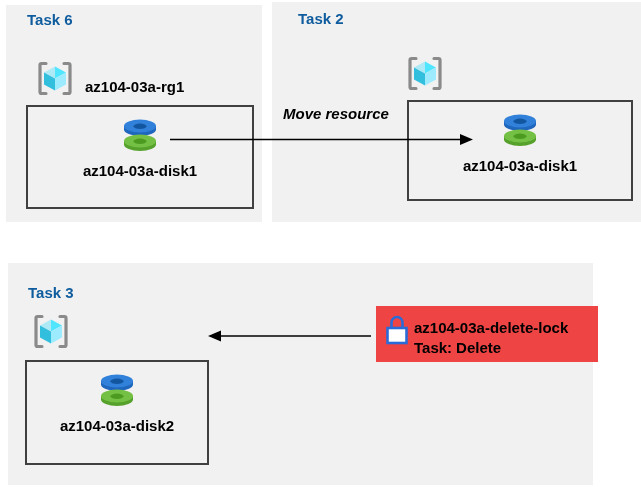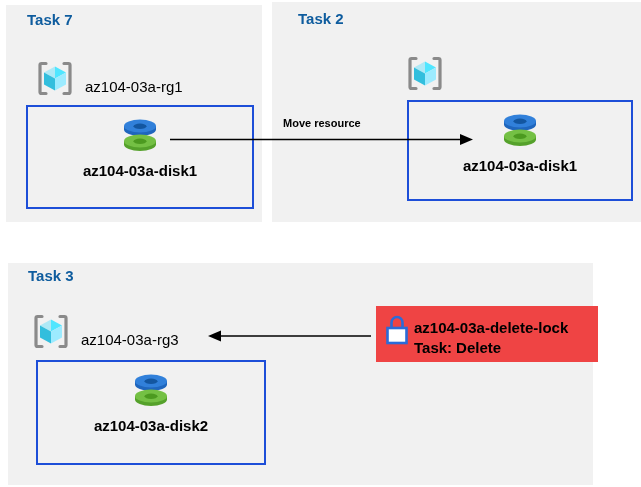--- a/index.html
+++ b/index.html
@@ -13,61 +13,61 @@
   #task1-panel{left:6px;top:5px;width:256px;height:217px;}
   #task2-panel{left:272px;top:2px;width:364px;height:220px;padding-left:26px;}
   #task3-panel{left:8px;top:263px;width:585px;height:222px;}
 
   .task-title{
     position:absolute;font-size:15px;font-weight:bold;color:#0e5c9e;
     white-space:nowrap;
   }
   #task1-panel .task-title{left:21px;top:6px;}
   #task2-panel .task-title{left:26px;top:8px;}
-  #task3-panel .task-title{left:20px;top:4px;}
+  #task3-panel .task-title{left:20px;top:21px;}
 
   .rg-row{position:absolute;display:flex;align-items:center;gap:11px;}
   #task1-panel .rg-row{left:30px;top:56px;}
   #task2-panel .rg-row{left:134px;top:54px;}
   #task3-panel .rg-row{left:24px;top:51px;}
-  .rg-label{font-size:15px;font-weight:normal;white-space:nowrap;margin-top:15px;}
+  .rg-label{font-size:15px;font-weight:bold;white-space:nowrap;margin-top:15px;}
 
   .resource-box{
-    position:absolute;border:2px solid #1d4ed8;box-sizing:border-box;
+    position:absolute;border:2px solid #404040;box-sizing:border-box;
     display:flex;flex-direction:column;align-items:center;
     padding-top:12px;gap:10px;background:transparent;
   }
   #task1-panel .resource-box{left:20px;top:100px;width:228px;height:104px;}
   #task2-panel .resource-box{left:135px;top:98px;width:226px;height:101px;}
-  #task3-panel .resource-box{left:17px;top:97px;width:230px;height:105px;margin-left:11px;}
+  #task3-panel .resource-box{left:17px;top:97px;width:184px;height:105px;}
   .resource-label{font-size:15px;font-weight:bold;white-space:nowrap;}
 
   #arrow-overlay{position:absolute;left:0;top:0;width:641px;height:487px;pointer-events:none;z-index:5;}
 
   #move-label{
-    position:absolute;left:283px;top:117px;z-index:6;
-    font-size:11px;font-weight:bold;white-space:nowrap;
+    position:absolute;left:283px;top:105px;z-index:6;
+    font-size:15px;font-weight:bold;white-space:nowrap;font-style:italic;
   }
 
   #lock-box{
     position:absolute;left:376px;top:306px;width:222px;height:56px;
     background:#ef4444;z-index:4;
   }
   #lock-box .lock-icon{position:absolute;left:8px;top:7px;}
   #lock-box .lock-text{position:absolute;left:38px;top:12px;line-height:20px;}
   .lock-name{font-size:15px;font-weight:bold;white-space:nowrap;}
   .lock-type{font-size:15px;white-space:nowrap;}
   .lock-type .t-label{font-weight:bold;}
   .lock-type .t-value{font-weight:bold;margin-left:4px;}
 </style>
 </head>
 <body>
 
 <div class="panel" id="task1-panel">
-  <div class="task-title">Task 7</div>
+  <div class="task-title">Task 6</div>
   <div class="rg-row">
     <svg width="38" height="35" viewBox="0 0 38 35">
       <path d="M10 2.5 L5.5 2.5 Q4 2.5 4 4 L4 31 Q4 32.5 5.5 32.5 L10 32.5" fill="none" stroke="#8a8a8a" stroke-width="3.2" stroke-linecap="round" stroke-linejoin="round"></path>
       <path d="M28 2.5 L32.5 2.5 Q34 2.5 34 4 L34 31 Q34 32.5 32.5 32.5 L28 32.5" fill="none" stroke="#8a8a8a" stroke-width="3.2" stroke-linecap="round" stroke-linejoin="round"></path>
       <polygon points="19,5.5 8,11.5 19,17.5" fill="#aee9f6"></polygon>
       <polygon points="19,5.5 30,11.5 19,17.5" fill="#50e6ff"></polygon>
       <polygon points="8,11.5 19,17.5 19,29.5 8,23.5" fill="#32bedd"></polygon>
       <polygon points="30,11.5 19,17.5 19,29.5 30,23.5" fill="#9cebff"></polygon>
     </svg>
     <span class="rg-label">az104-03a-rg1</span>
@@ -114,21 +114,20 @@
   <div class="task-title">Task 3</div>
   <div class="rg-row">
     <svg width="38" height="35" viewBox="0 0 38 35">
       <path d="M10 2.5 L5.5 2.5 Q4 2.5 4 4 L4 31 Q4 32.5 5.5 32.5 L10 32.5" fill="none" stroke="#8a8a8a" stroke-width="3.2" stroke-linecap="round" stroke-linejoin="round"></path>
       <path d="M28 2.5 L32.5 2.5 Q34 2.5 34 4 L34 31 Q34 32.5 32.5 32.5 L28 32.5" fill="none" stroke="#8a8a8a" stroke-width="3.2" stroke-linecap="round" stroke-linejoin="round"></path>
       <polygon points="19,5.5 8,11.5 19,17.5" fill="#aee9f6"></polygon>
       <polygon points="19,5.5 30,11.5 19,17.5" fill="#50e6ff"></polygon>
       <polygon points="8,11.5 19,17.5 19,29.5 8,23.5" fill="#32bedd"></polygon>
       <polygon points="30,11.5 19,17.5 19,29.5 30,23.5" fill="#9cebff"></polygon>
     </svg>
-    <span class="rg-label">az104-03a-rg3</span>
   </div>
   <div class="resource-box">
     <svg width="36" height="33" viewBox="0 0 36 33">
       <path d="M2 7 L2 10.5 A16 6.5 0 0 0 34 10.5 L34 7 Z" fill="#1f66bd"></path>
       <ellipse cx="18" cy="7" rx="16" ry="6.5" fill="#3180da"></ellipse>
       <ellipse cx="18" cy="7.3" rx="6.5" ry="2.7" fill="#1356a0"></ellipse>
       <path d="M2 22 L2 25.5 A16 6.5 0 0 0 34 25.5 L34 22 Z" fill="#55a12b"></path>
       <ellipse cx="18" cy="22" rx="16" ry="6.5" fill="#74c044"></ellipse>
       <ellipse cx="18" cy="22.3" rx="6.5" ry="2.7" fill="#4c9a20"></ellipse>
     </svg>

